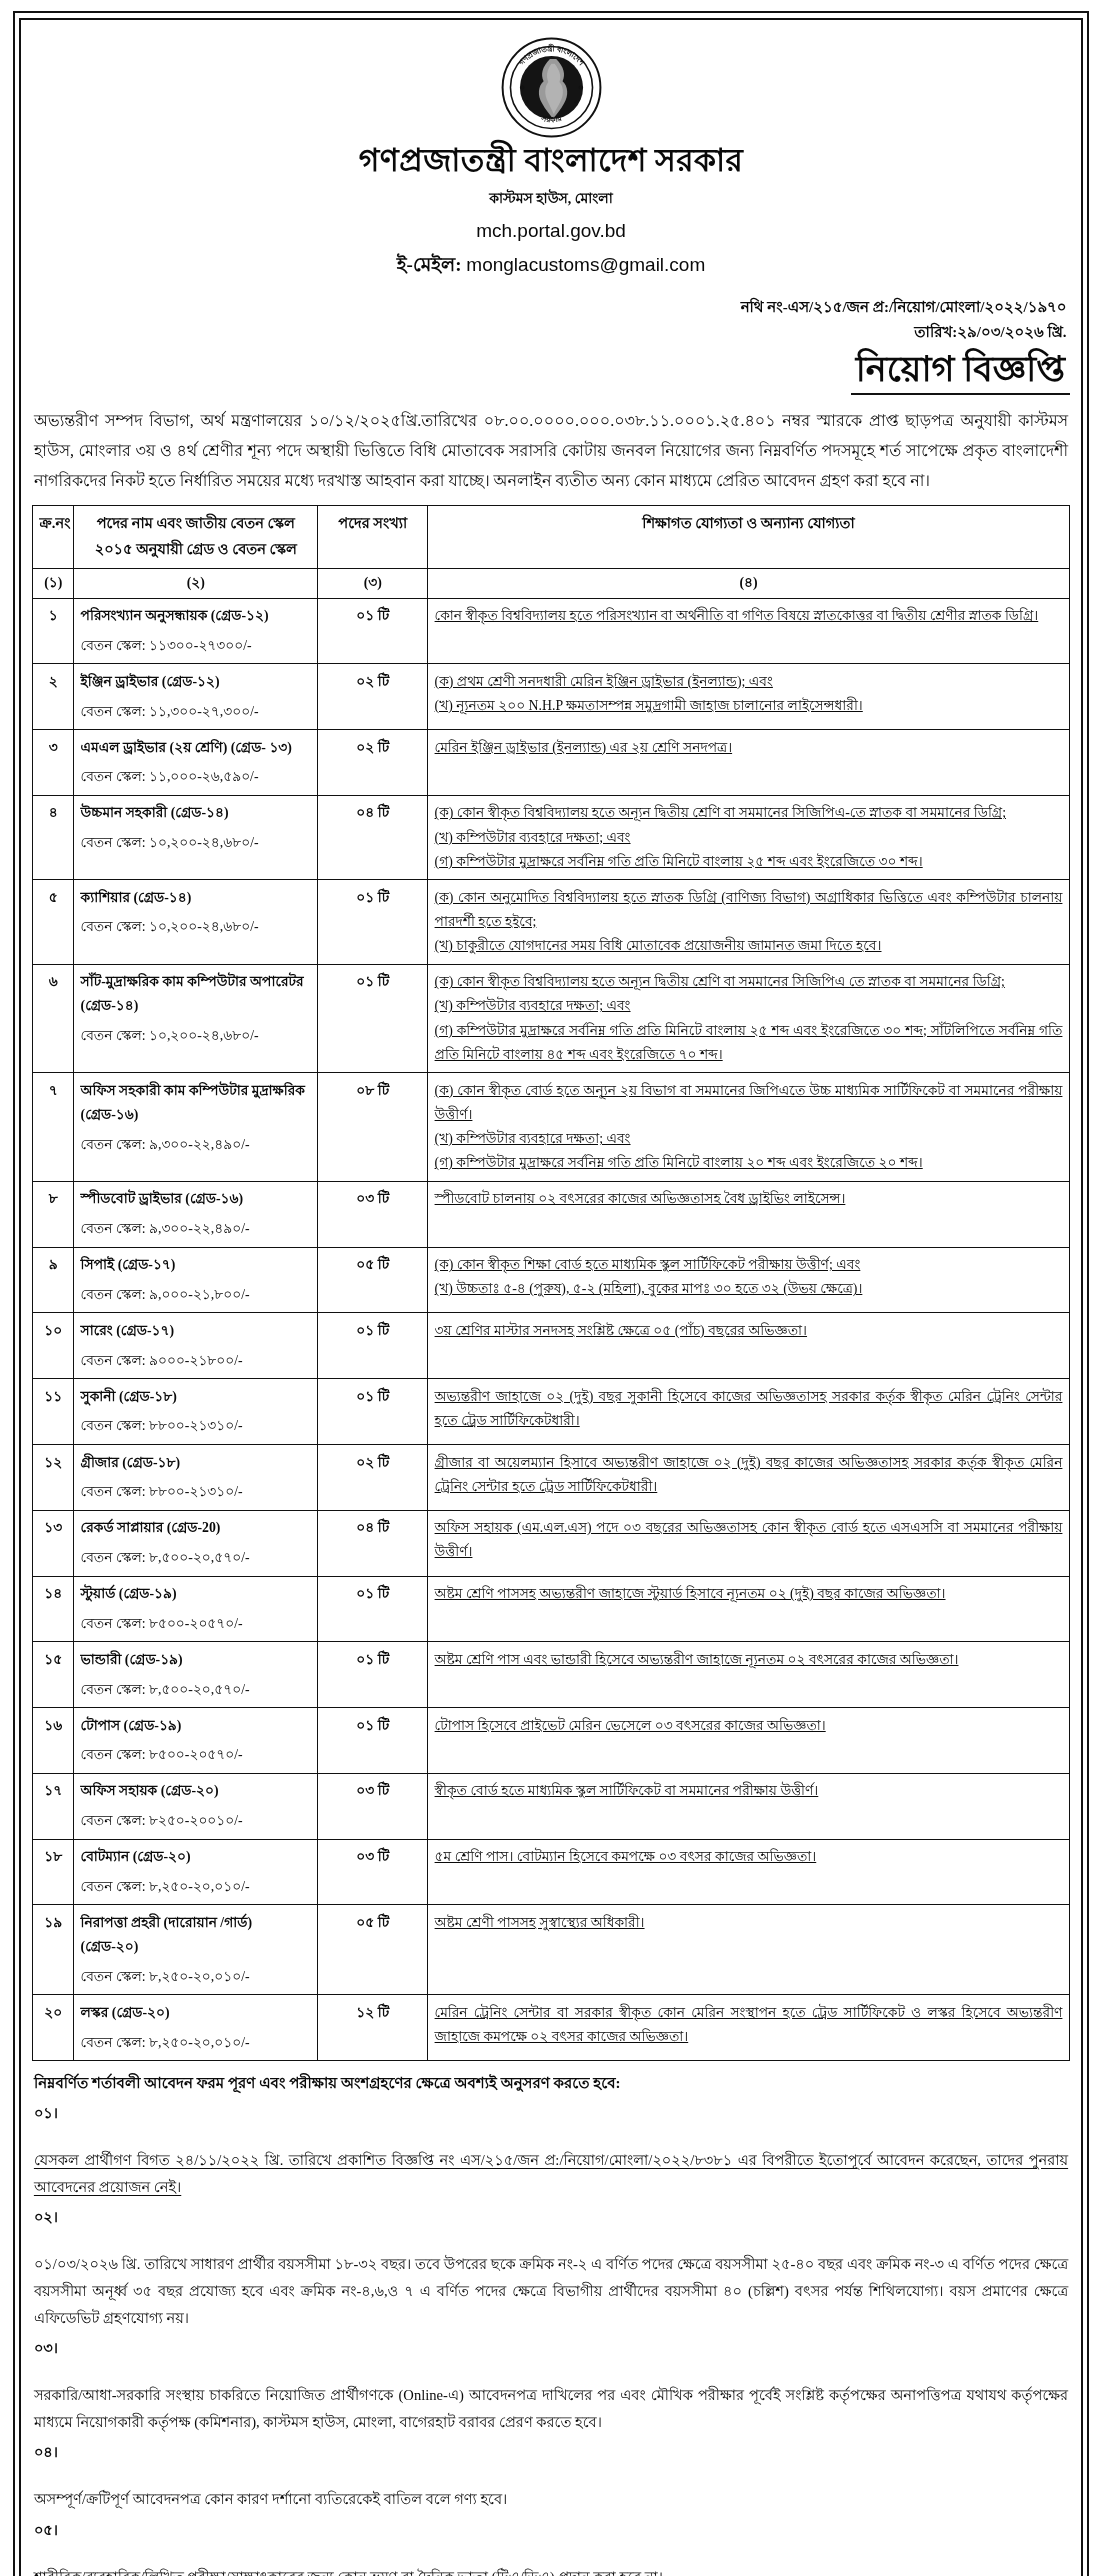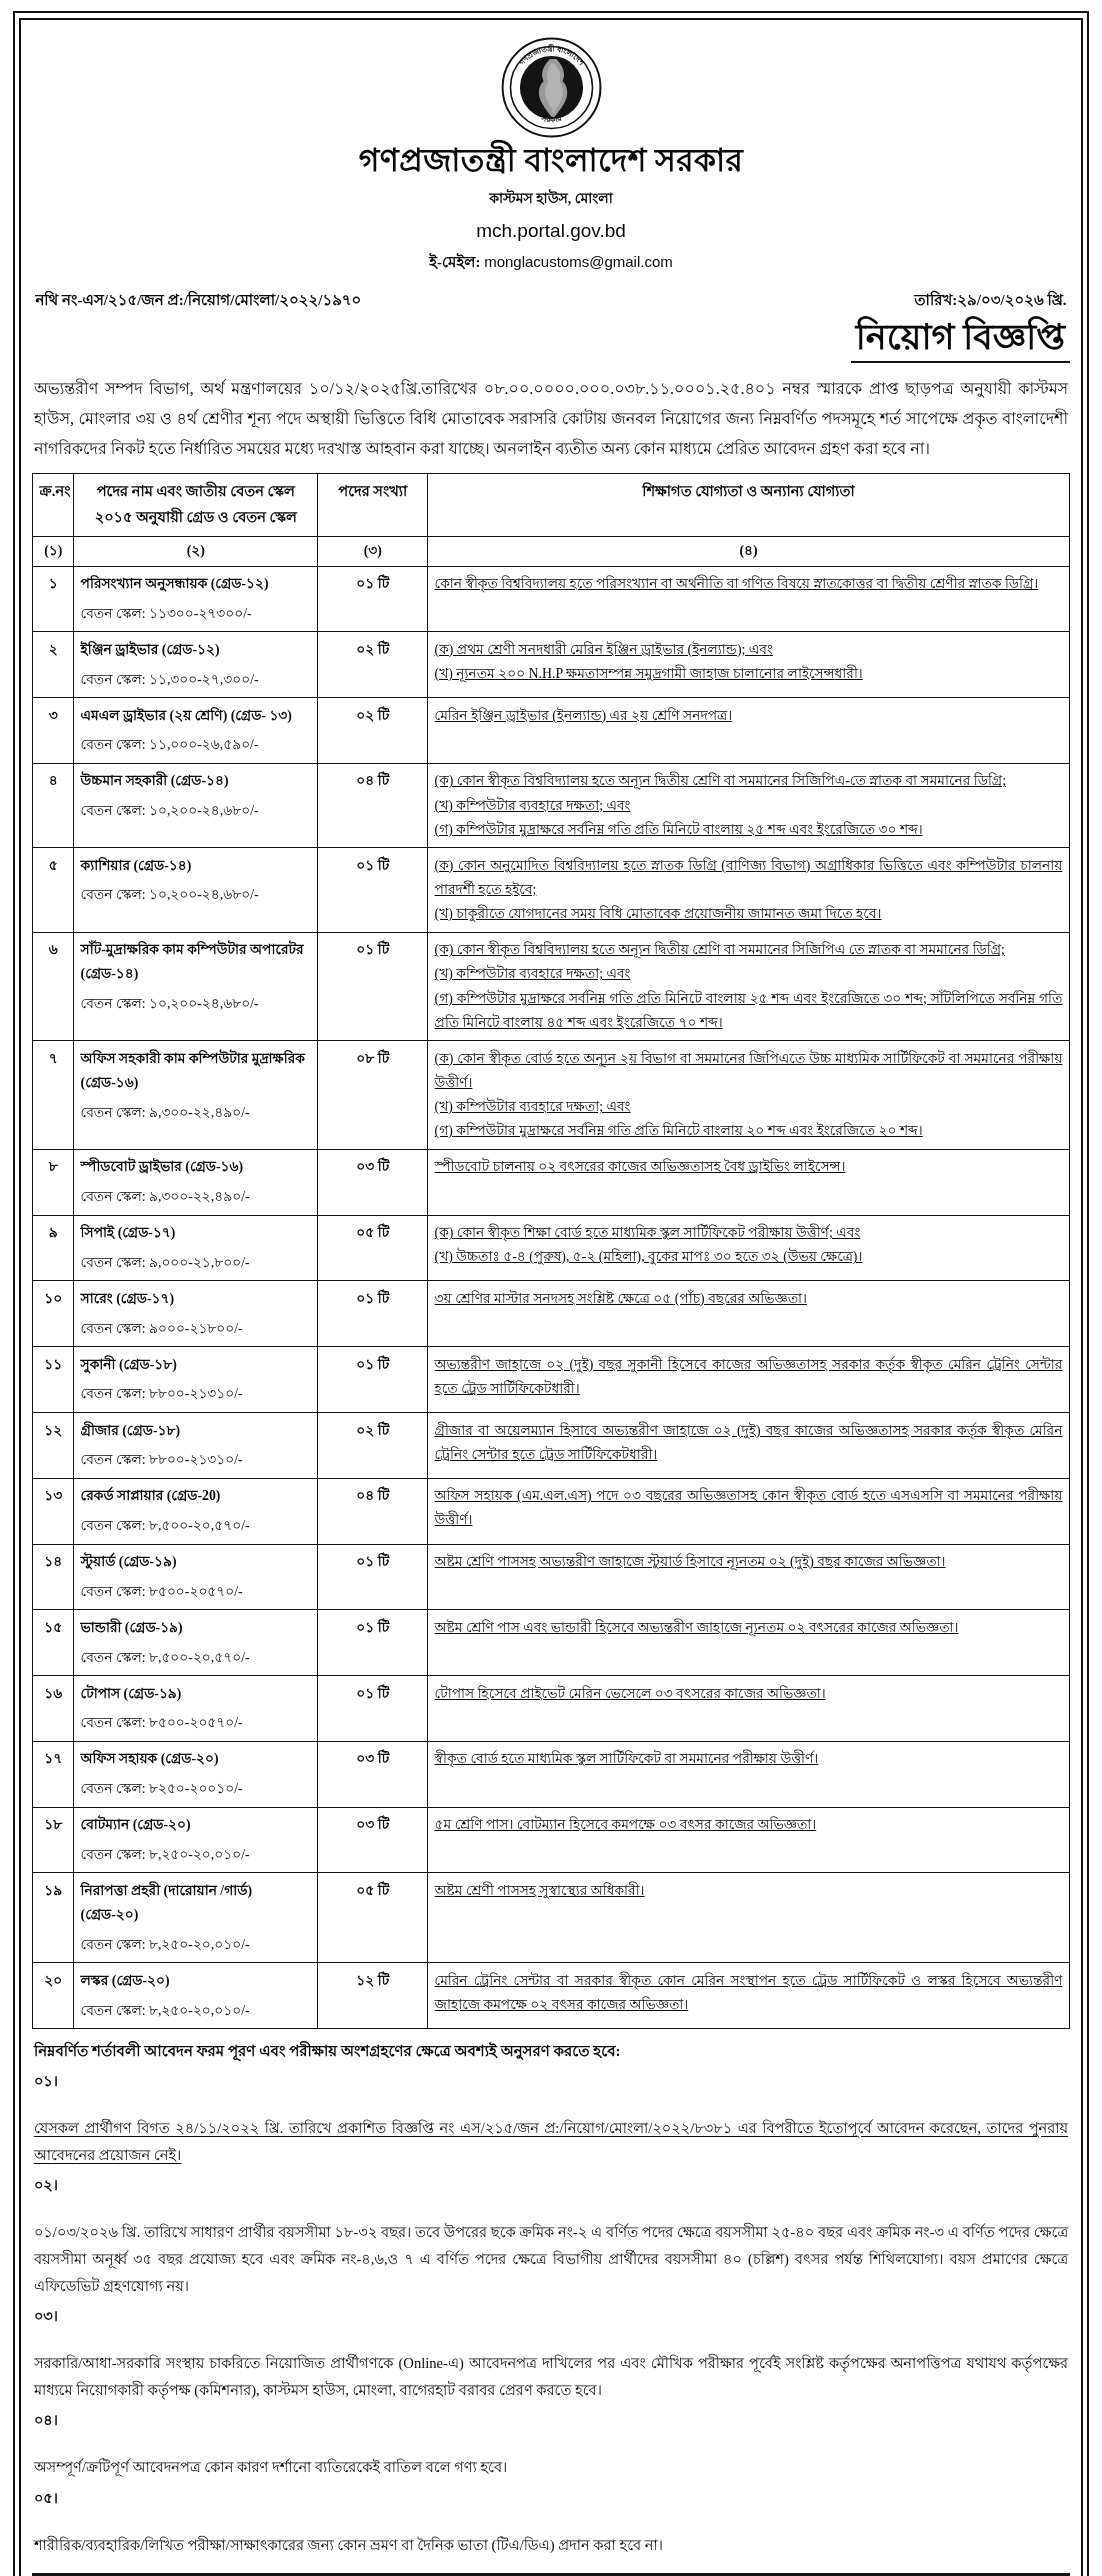--- a/index.html
+++ b/index.html
@@ -43,27 +43,27 @@
   .gov-title{
     font-size:31.5px;
     font-weight:700;
     letter-spacing:0.4px;
     line-height:1.15;
     margin:3.1px 0 7.9px 0;
   }
   .office-line{ font-size:14px; font-weight:600; margin:4.7px 0 9.4px 0;}
   .web-line{ font-size:19px; font-weight:400; margin:3.1px 0 7.9px 0;
     font-family:"Liberation Sans","DejaVu Sans",sans-serif; }
-  .email-line{ font-size:15px; margin:3.1px 0 1.6px 0;}
+  .email-line{ font-size:19px; margin:3.1px 0 1.6px 0;}
   .email-line .lbl{ font-family:"Liberation Serif",serif; font-weight:600;}
   .email-line .val{ font-family:"Liberation Sans","DejaVu Sans",sans-serif;}
 
   .meta-row{
     display:flex; justify-content:space-between; align-items:flex-end;
-    font-size:15px; font-weight:600; margin:12.6px 3.1px 1.6px 3.1px;
+    font-size:15px; font-weight:600; margin:12.6px 3.1px 1.6px 3.1px;flex-direction:column;
   }
 
   .notice-title{
     text-align:right;
     font-size:35px;
     font-weight:700;
     margin:6.3px 0 1.6px 0;
     line-height:1.1;
   }
   .notice-title span{

